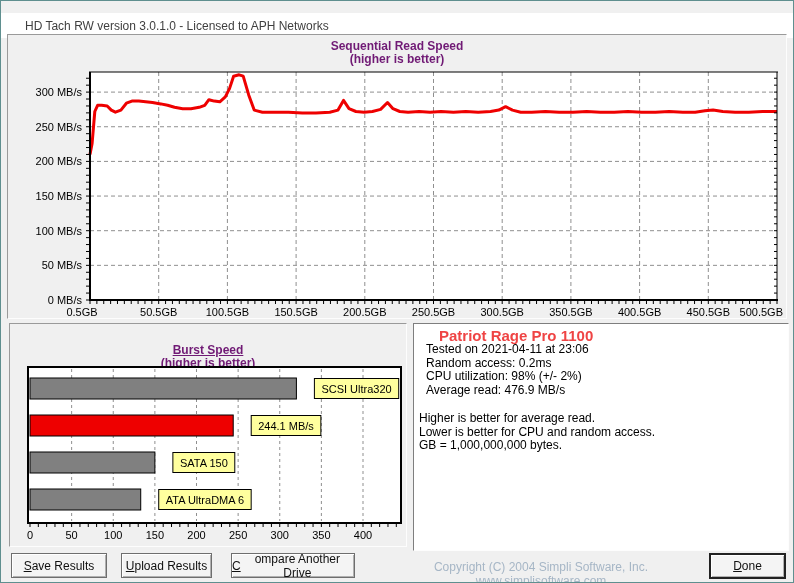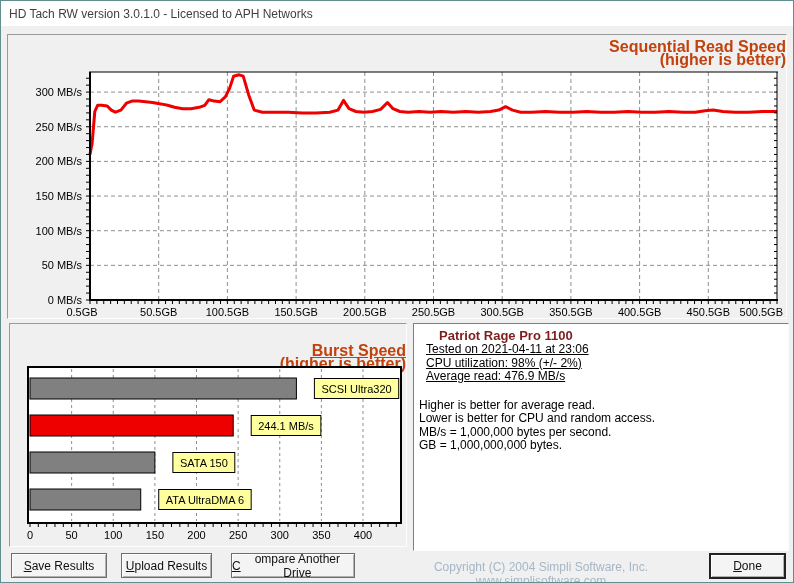--- a/index.html
+++ b/index.html
@@ -2,44 +2,44 @@
 <html><head>
 <meta charset="utf-8">
 <style>
   * { margin:0; padding:0; box-sizing:border-box; }
   body { font-family:"Liberation Sans",sans-serif; background:#d0d0d0; }
   .window {
     position:relative; width:794px; height:583px;
     background:#f0f0f0; border:1px solid #5f8f8f; overflow:hidden;
   }
   .titlebar {
-    position:absolute; left:0; top:0; width:100%; height:25px;
-    background:#ffffff; display:flex; align-items:center; padding-left:8px;
+    position:absolute; left:0; top:12px; width:100%; height:25px;
+    background:#ffffff; display:flex; align-items:center; padding-left:24px;
   }
   .titlebar span { font-size:12px; color:#3f3f3f; }
   .panel {
     position:absolute; background:#f0f0f0;
     border:1px solid; border-color:#9a9a9a #fdfdfd #fdfdfd #9a9a9a;
   }
   .seq-panel  { left:6px;  top:33px;  width:780px; height:285px; }
   .burst-panel{ left:8px;  top:322px; width:398px; height:224px; }
-  .chart-title { text-align:right; font-size:16px; font-weight:bold; color:#c2410c; line-height:13px; }
+  .chart-title { text-align:center; font-size:12px; font-weight:bold; color:#701a75; line-height:13px; }
   .seq-panel .chart-title { margin-top:5px; }
   .burst-panel .chart-title { margin-top:20px;text-decoration:underline; }
   .seq-panel svg, .burst-panel svg { position:absolute; left:0; }
   .seq-panel svg { top:0; }
   .burst-panel svg { top:42px; }
   svg text { font-family:"Liberation Sans",sans-serif; font-size:11px; fill:#000; }
   .info-panel {
     position:absolute; left:412px; top:322px; width:376px; height:228px;
     background:#ffffff; border:1px solid; border-color:#7e7e7e #fdfdfd #fdfdfd #7e7e7e;
     padding:4px 4px 0 5px; font-size:12px; line-height:13.5px; color:#000;
   }
-  .drive-name { color:#7f1d1d; font-weight:bold; font-size:13px; line-height:15px;padding-left:20px; }
-  .info-detail { padding-left:7px;text-decoration:underline; }
+  .drive-name { color:#ef4444; font-weight:bold; font-size:15px; line-height:15px;padding-left:20px; }
+  .info-detail { padding-left:7px; }
   .info-spacer { height:15px; }
   .btn {
     position:absolute; top:552px; height:25px;
     background:#f4f4f4; border:1px solid #6e6e6e;
     box-shadow: inset 1px 1px 0 #ffffff, inset -1px -1px 0 #b0b0b0;
     font-family:"Liberation Sans",sans-serif; font-size:12px; color:#101010;
     display:flex; align-items:center; justify-content:center; cursor:default;
   }
   .btn-save    { left:10px;  width:96px; }
   .btn-upload  { left:120px; width:91px; }
@@ -358,26 +358,26 @@
         <text x="228.125" y="173" text-anchor="middle">250</text>
         <text x="269.75" y="173" text-anchor="middle">300</text>
         <text x="311.375" y="173" text-anchor="middle">350</text>
         <text x="353" y="173" text-anchor="middle">400</text>
       </svg>
   </div>
 
   <div class="info-panel">
     <div class="drive-name">Patriot Rage Pro 1100</div>
     <div class="info-detail">Tested on 2021-04-11 at 23:06</div>
+    <div class="info-detail">Random access: 0.2ms</div>
     <div class="info-detail">CPU utilization: 98% (+/- 2%)</div>
     <div class="info-detail">Average read: 476.9 MB/s</div>
     <div class="info-spacer"></div>
     <div>Higher is better for average read.</div>
     <div>Lower is better for CPU and random access.</div>
-    <div>MB/s = 1,000,000 bytes per second.</div>
     <div>GB = 1,000,000,000 bytes.</div>
   </div>
 
   <button class="btn btn-save"><u>S</u>ave Results</button>
   <button class="btn btn-upload"><u>U</u>pload Results</button>
   <button class="btn btn-compare"><u>C</u>ompare Another Drive</button>
   <div class="copyright">Copyright (C) 2004 Simpli Software, Inc. www.simplisoftware.com</div>
   <button class="btn btn-done"><u>D</u>one</button>
 
 </div>

